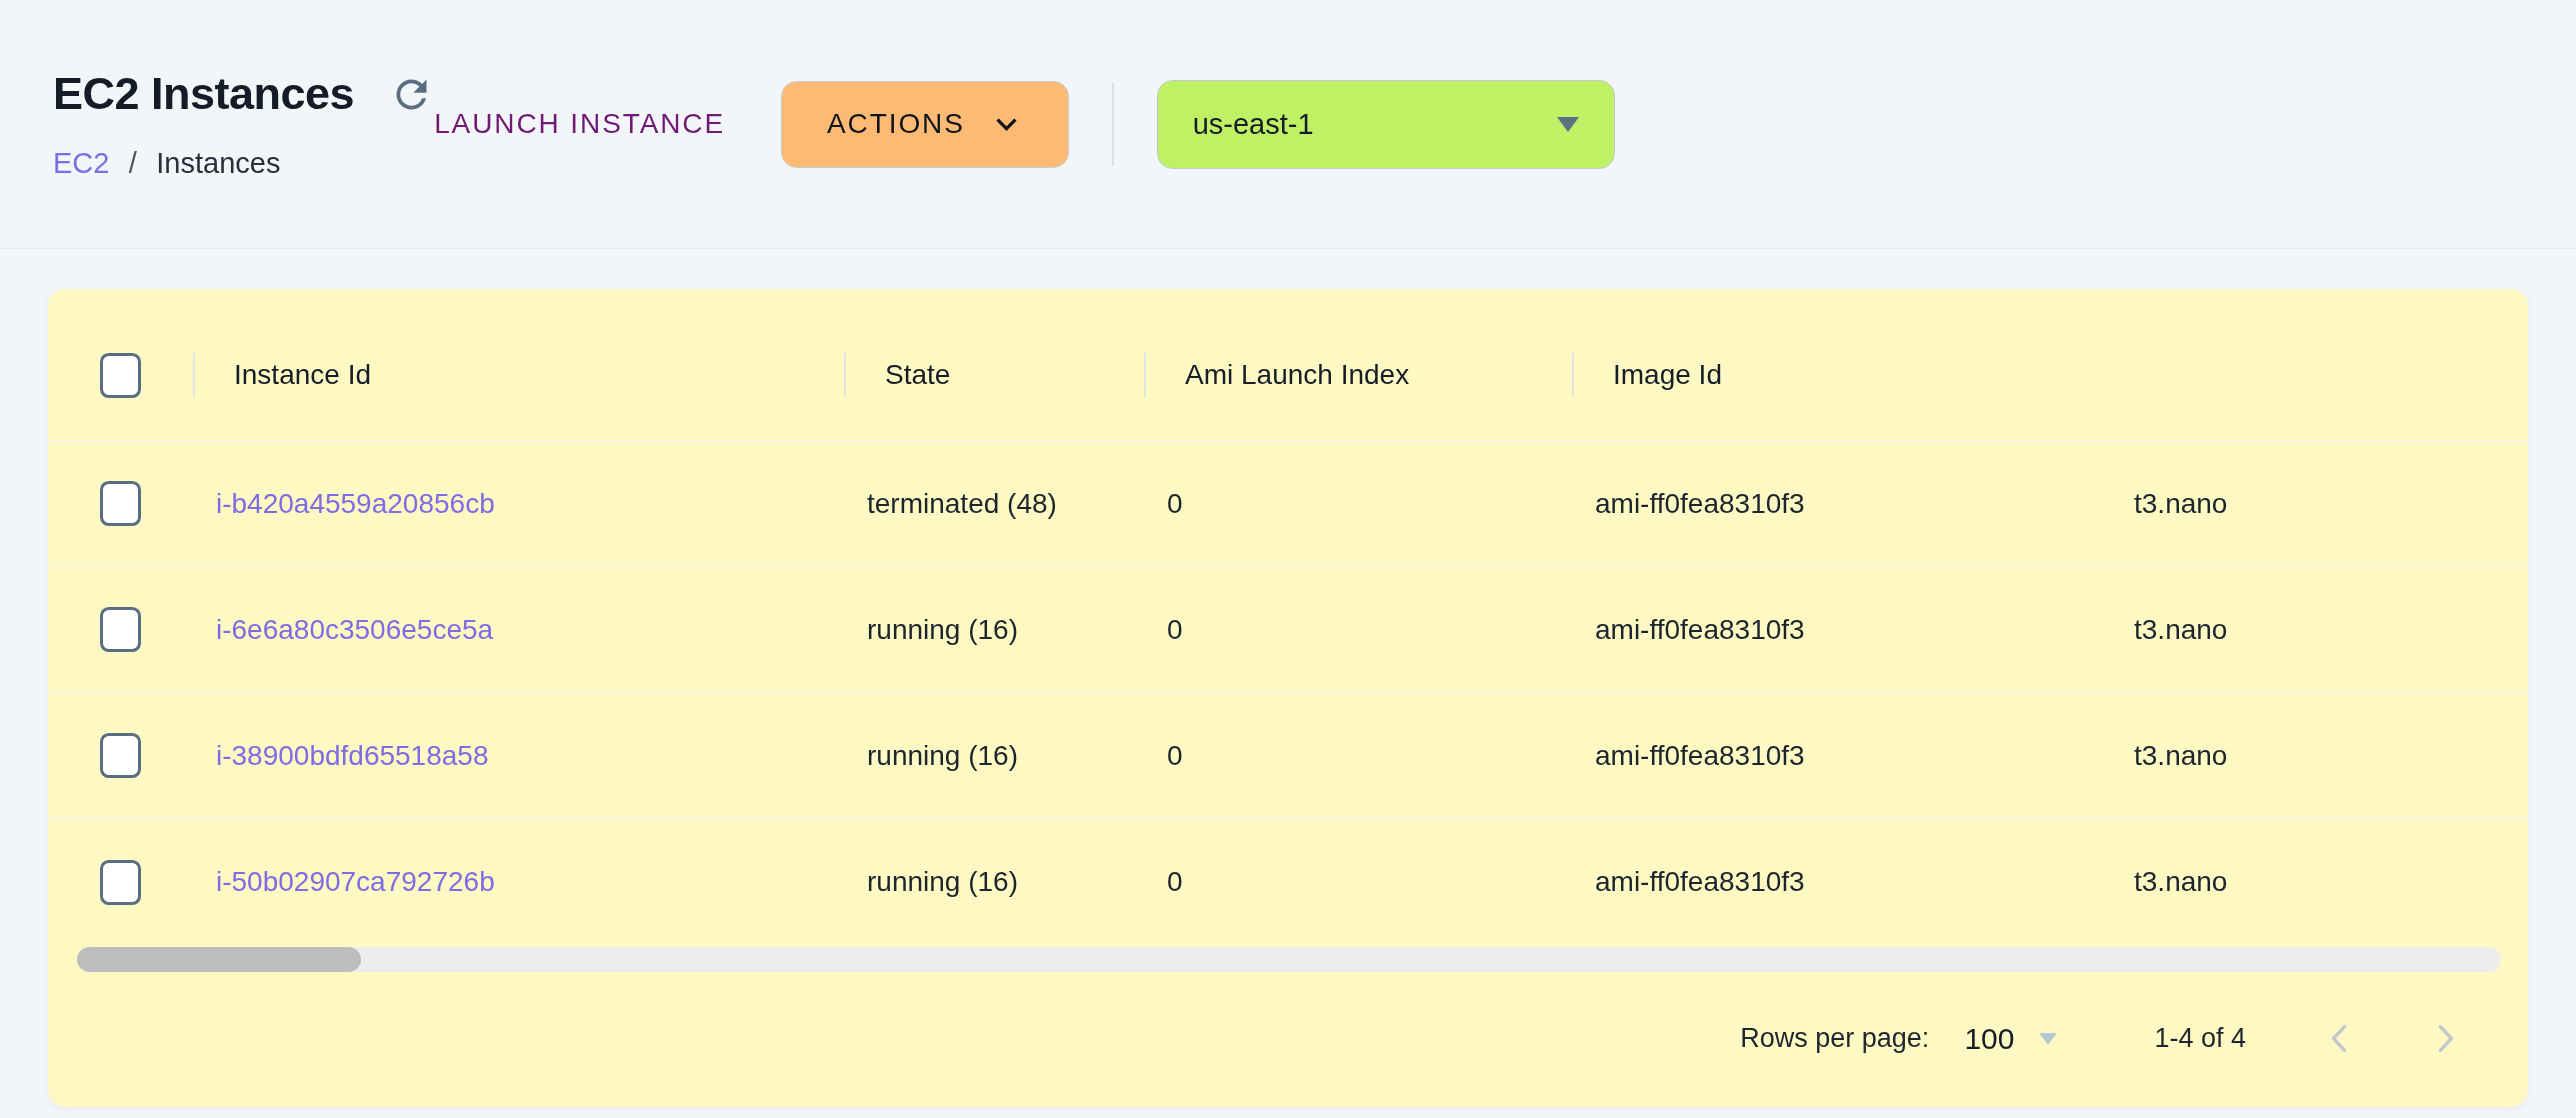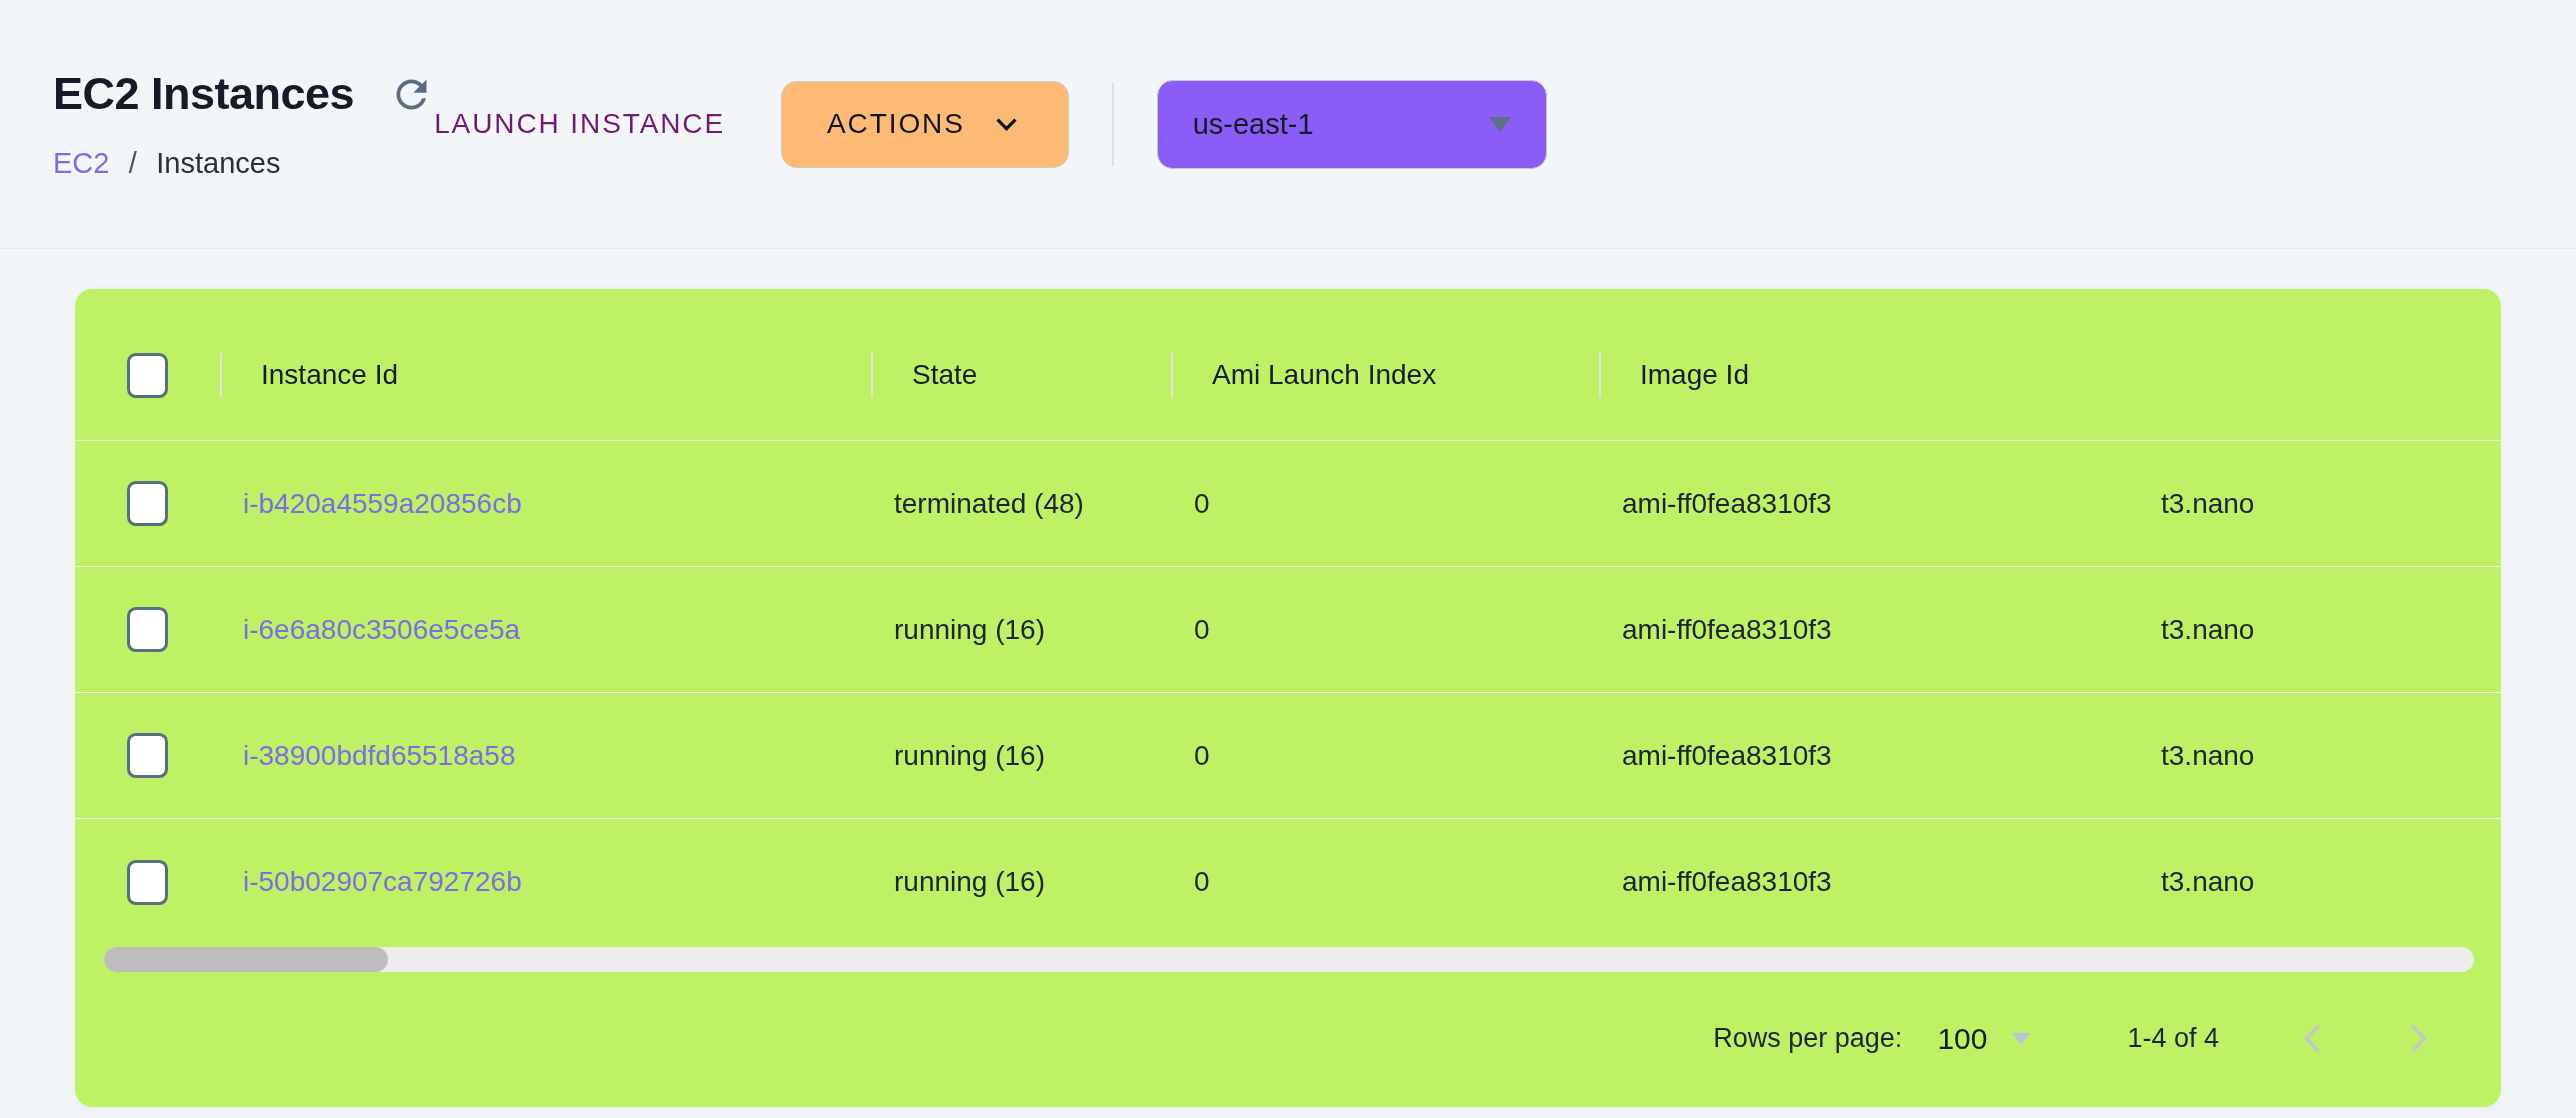--- a/index.html
+++ b/index.html
@@ -46,39 +46,39 @@
     display:flex; align-items:center; gap:25px;
     background:#fdba74;
     border:1.9px solid #c8cdd3; border-radius:15.5px;
     height:87px; padding:0 45px;
     font-family:inherit; font-size:28px; font-weight:500; letter-spacing:1.9px;
     color:#10151c; cursor:pointer;
   }
   .outline-btn svg { width:33px; height:33px; stroke:#10151c; stroke-width:2.4; fill:none; }
   .vdivider { width:1.9px; height:83px; background:#dcdfe3; margin:0 43px; }
   .region-select {
-    width:390px; height:89px;
+    width:458px; height:89px;
     border:1.9px solid #c4c9cf; border-radius:15.5px;
-    background:#8b5cf6;
+    background:#bef264;
     display:flex; align-items:center; justify-content:space-between;
     padding:0 35px;
     font-size:29px; color:#141c28;
     cursor:pointer;
   }
   .tri-lg {
     width:0; height:0;
     border-left:11.6px solid transparent; border-right:11.6px solid transparent;
     border-top:15.5px solid #5d7184;
   }
 
   
   .card {
-    margin:40px 75px 0;
+    margin:40px 48px 0;
     height:818px;
-    background:#bef264;
+    background:#fef9c3;
     border-radius:17.4px;
     box-shadow:0 1.9px 7.7px rgba(22,34,51,0.05);
     position:relative;
     overflow:hidden;
   }
   .thead {
     display:flex; align-items:center;
     height:152px; padding-top:21px;
     border-bottom:1.9px solid #efefef;
     font-size:28px; font-weight:500; color:#141d28;

